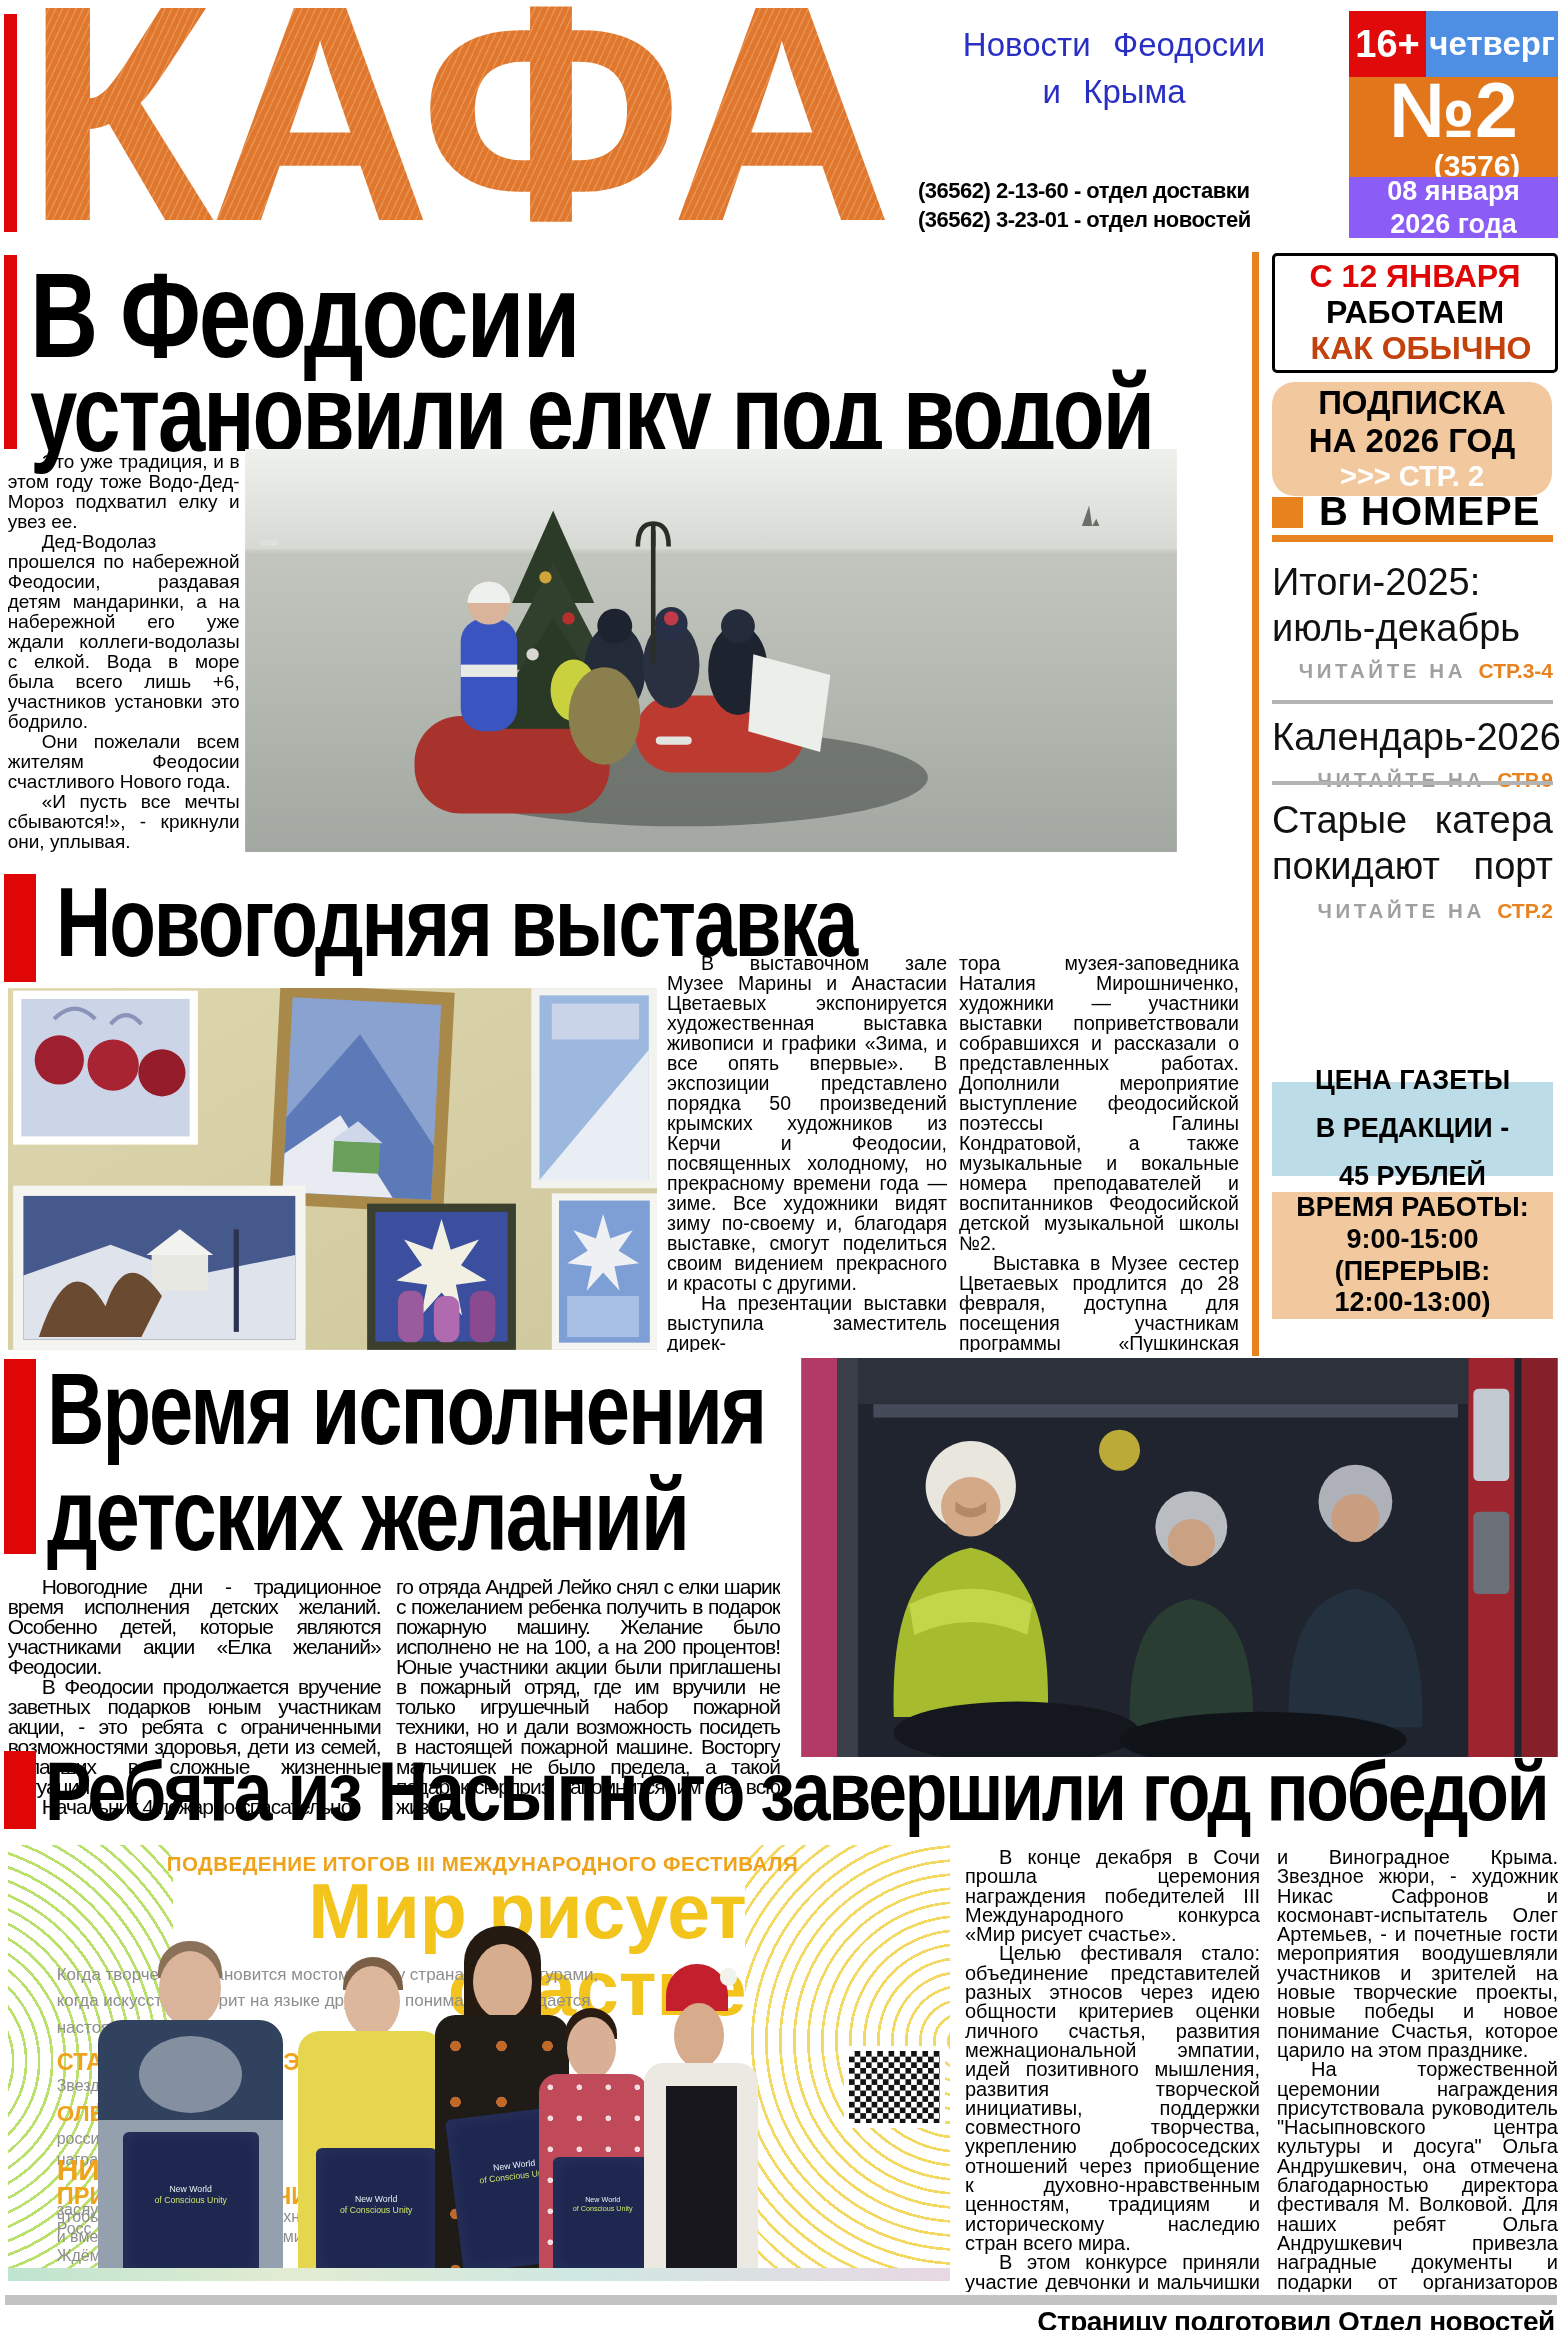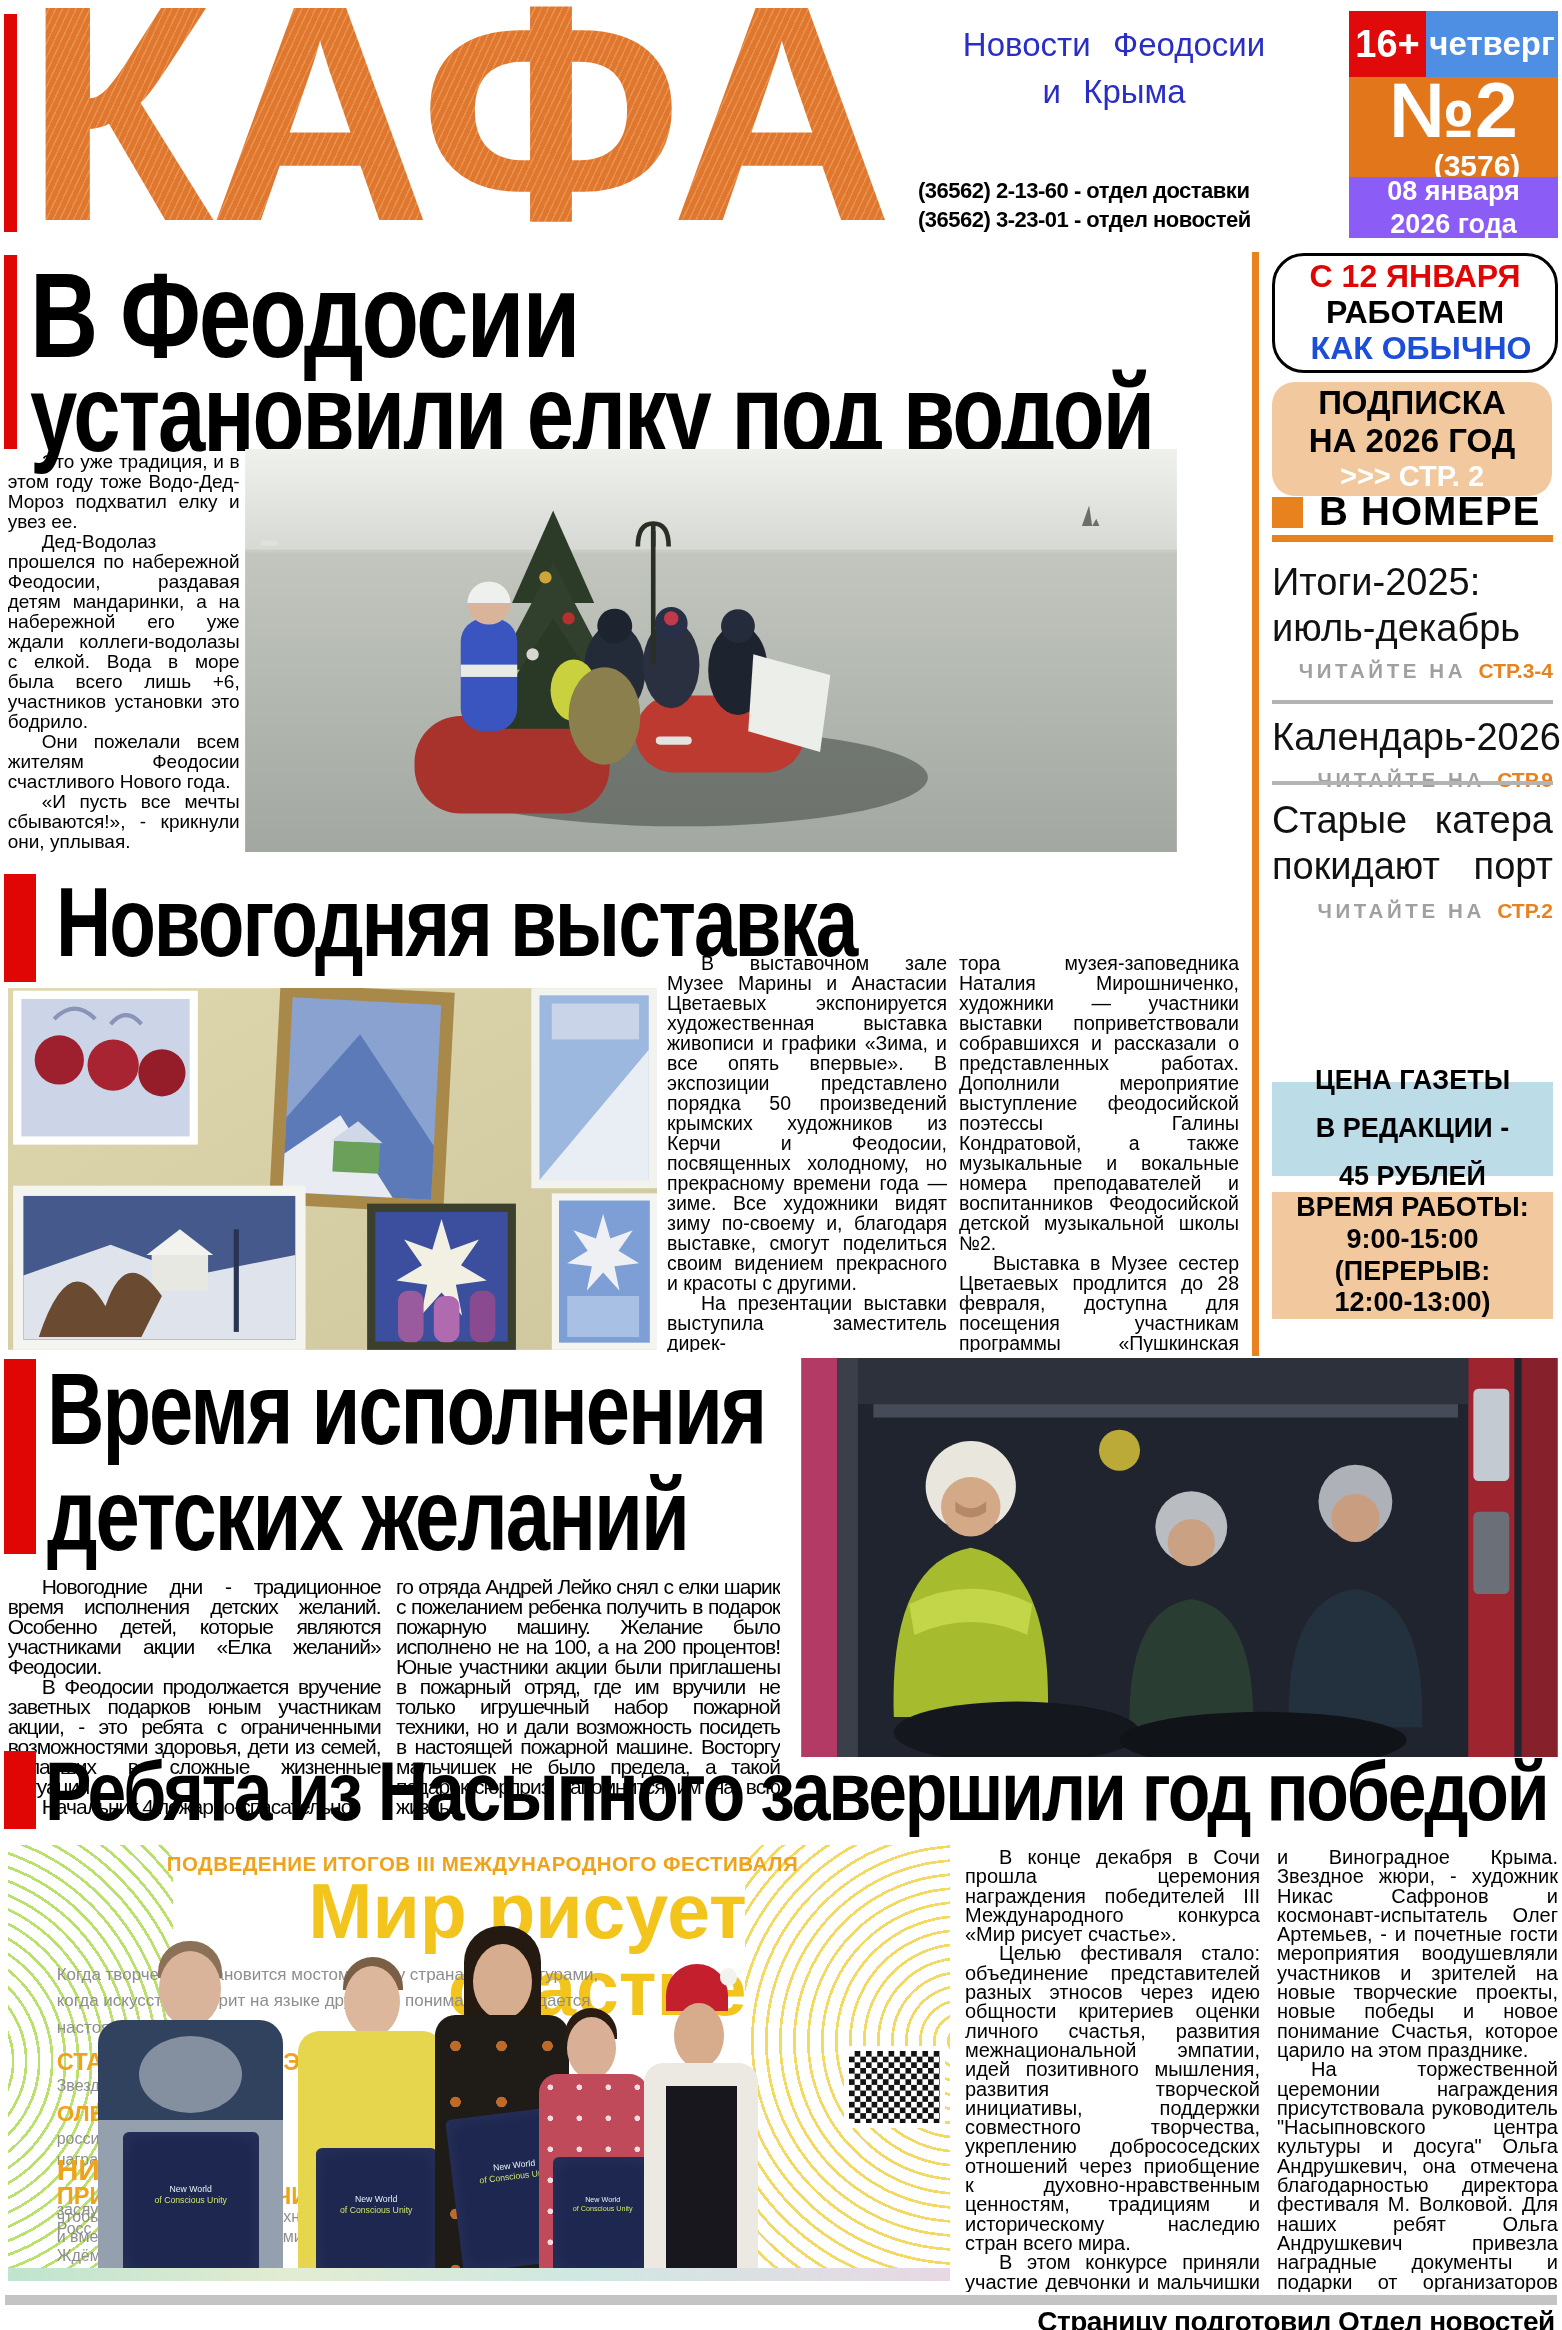--- a/index.html
+++ b/index.html
@@ -19,21 +19,21 @@
   .masthead{font-weight:700;color:#e0772e;letter-spacing:-4.1px;line-height:221px;}
   @supports (-webkit-background-clip:text){
     .masthead{background:repeating-linear-gradient(115deg,#e0772e 0 4.6px,#e98f4c 4.6px 6.2px);
       -webkit-background-clip:text;background-clip:text;color:transparent;}
   }
   .tagline{color:#2a2fc4;text-align:center;font-size:33px;line-height:1.45;word-spacing:13.3px;}
   .phones{font-weight:700;font-size:22px;line-height:1.3;letter-spacing:-0.5px;white-space:nowrap;}
   .issuebox{left:1349px;top:11.3px;width:209px;height:227px;}
   .flexc{display:flex;flex-direction:column;align-items:center;justify-content:center;}
   .flexr{display:flex;align-items:center;justify-content:center;}
-  .notice-box{border:3.1px solid #000;border-radius:32px;background:#fff;}
+  .notice-box{border:3.1px solid #000;border-radius:5px;background:#fff;}
   .notice-box div{font-weight:800;font-size:32px;line-height:1.12;text-align:center;}
   .peach{background:#f2c99e;border-radius:22.6px;}
   .subscr div{font-weight:800;font-size:33px;line-height:1.15;text-align:center;}
   .sb-item-title{font-size:38px;line-height:1.22;color:#111;}
   .readline{display:flex;justify-content:flex-end;align-items:baseline;gap:12.3px;}
   .readlbl{color:#a0a0a0;font-weight:700;font-size:20.5px;letter-spacing:3.6px;}
   .readpage{color:#e8821e;font-weight:700;font-size:21px;}
   .sb-hr{height:3.6px;background:#b3b3b3;}
   .bluebox{background:#bcdce7;gap:16px;}
   .bluebox div,.hoursbox div{font-weight:800;font-size:27px;line-height:1.18;text-align:center;}
@@ -132,21 +132,21 @@
     <ellipse cx="960" cy="430" rx="58" ry="88" fill="#1d2430"></ellipse>
     <circle cx="960" cy="345" r="33" fill="#242c3c"></circle>
     <path d="M990 400 l150 40 -20 150 -140 -40 z" fill="#eceee9"></path>
     <line x1="795" y1="420" x2="795" y2="160" stroke="#2a2f26" stroke-width="9"></line>
     <path d="M765 190 q0 -45 30 -45 q30 0 30 45 M795 145 v45" stroke="#2a2f26" stroke-width="9" fill="none"></path>
   </svg>
 
   <div class="abs notice-box flexc" style="left:1272px;top:253px;width:280px;height:114px;">
     <div style="color:#e00606;">С 12 ЯНВАРЯ</div>
     <div style="color:#000;">РАБОТАЕМ</div>
-    <div style="color:#1d4ed8;margin-left:12px;">КАК ОБЫЧНО</div>
+    <div style="color:#c2410c;margin-left:12px;">КАК ОБЫЧНО</div>
   </div>
 
   <div class="abs peach flexc subscr" style="left:1272px;top:382px;width:280px;height:114px;">
     <div>ПОДПИСКА</div>
     <div>НА 2026 ГОД</div>
     <div style="color:#fff;font-size:29px;">&gt;&gt;&gt; СТР. 2</div>
   </div>
 
   <div class="abs" style="left:1272px;top:497px;width:31px;height:31px;background:#e8821e;"></div>
   <div class="abs" style="left:1319px;top:489px;font-weight:800;font-size:40px;letter-spacing:1px;">В НОМЕРЕ</div>

